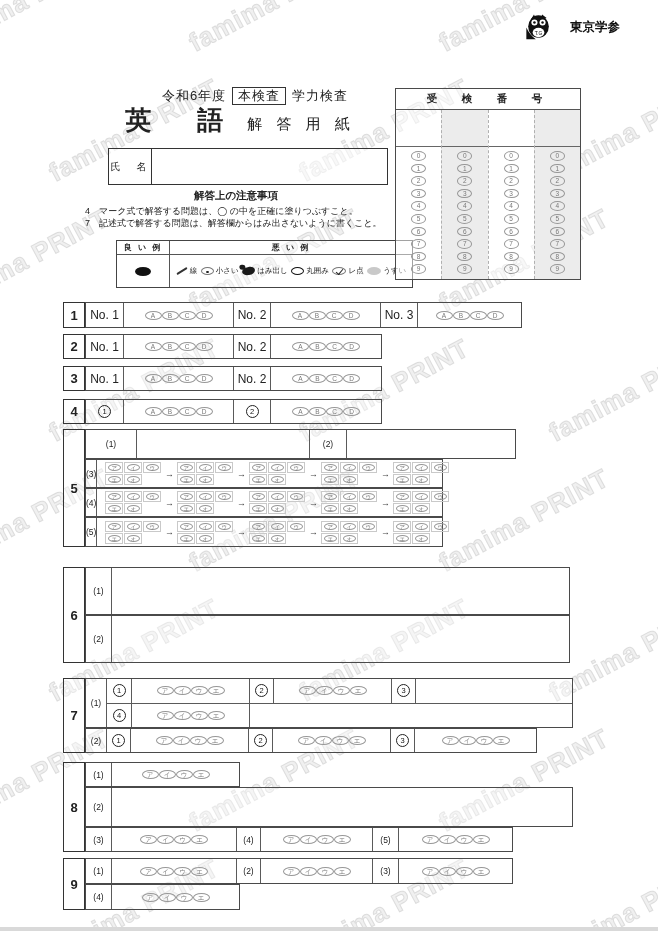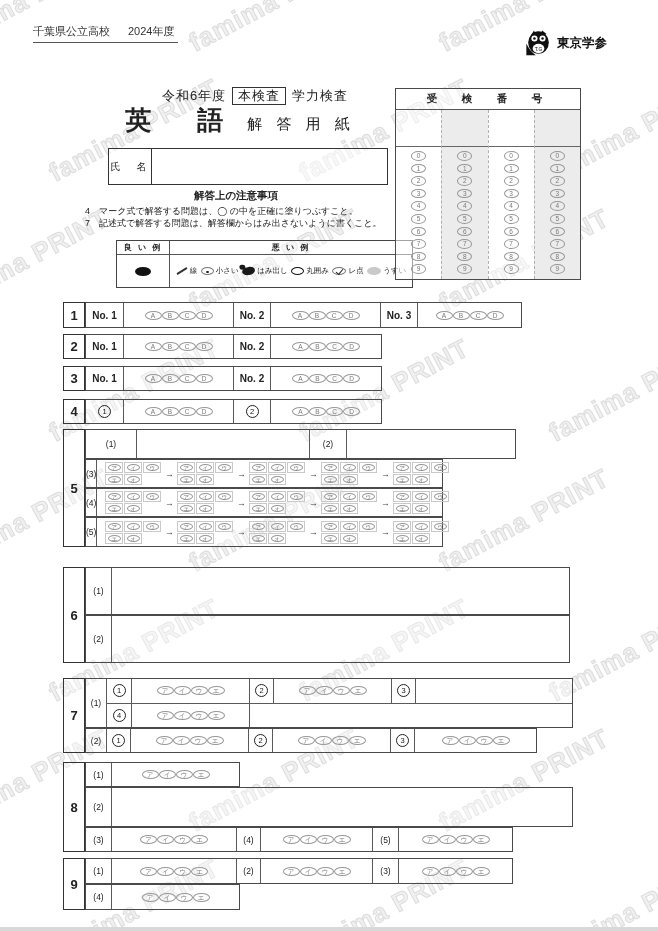--- a/index.html
+++ b/index.html
@@ -9,21 +9,21 @@
   
   .wm-layer{position:absolute;inset:0;pointer-events:none;z-index:0;}
   .wm{position:absolute;font-size:26px;font-weight:bold;letter-spacing:1px;
       transform:rotate(-28deg);color:rgba(208,208,208,0.32);
       -webkit-text-stroke:1px rgba(198,198,198,0.55);white-space:nowrap;}
   .abs{position:absolute;box-sizing:border-box;}
   
   .hdr-left{left:33px;top:24px;font-size:11px;color:#333;border-bottom:1px solid #555;
             padding:0 4px 3px 0;z-index:2;}
   .hdr-left .gap{margin-left:18px;}
-  .logo{left:525px;top:30px;display:flex;align-items:center;gap:5px;z-index:2;}
+  .logo{left:525px;top:14px;display:flex;align-items:center;gap:18px;z-index:2;}
   .logo-txt{font-size:12.5px;font-weight:bold;color:#111;}
   
   .era-line{left:110px;top:87px;width:290px;text-align:center;font-size:13px;letter-spacing:1px;z-index:2;}
   .boxed{border:1px solid #333;padding:0px 5px 1px 5px;margin:0 6px;}
   .subject-line{left:95px;top:103px;width:290px;text-align:center;z-index:2;display:flex;align-items:baseline;justify-content:center;gap:14px;}
   .subject{font-size:26px;font-weight:bold;letter-spacing:10px;}
   .sheet-type{font-size:15px;font-weight:normal;letter-spacing:5px;}
   .name-box{left:108px;top:148px;width:280px;height:37px;border:1.4px solid #333;display:flex;z-index:2;background:rgba(255,255,255,0.55);}
   .name-label{width:42px;border-right:1px solid #333;display:flex;align-items:center;justify-content:center;
               font-size:10px;letter-spacing:3px;}
@@ -66,21 +66,21 @@
   .bub{display:inline-block;width:17px;height:9px;border:1px solid #979797;border-radius:50%;
        font-size:6.5px;line-height:8.5px;text-align:center;color:#787878;box-sizing:border-box;flex:none;}
   .bub.digit{width:15px;height:9.5px;}
   .bub.mini{width:13px;height:7px;font-size:5.5px;line-height:6.5px;}
   
   .qnum{border:1.4px solid #333;display:flex;align-items:center;justify-content:center;
         font-weight:bold;font-size:13px;z-index:2;background:rgba(255,255,255,0.35);}
   .row{border:1px solid #4a4a4a;display:flex;align-items:stretch;z-index:2;background:rgba(255,255,255,0.35);}
   .row .c{border-left:1px solid #5a5a5a;display:flex;align-items:center;justify-content:center;box-sizing:border-box;}
   .row .c:first-child{border-left:none;}
-  .lbl{font-size:10px;color:#222;font-weight:bold;}
+  .lbl{font-size:12px;color:#222;}
   .plbl{font-size:8.5px;color:#222;}
   .bubs{display:flex;justify-content:space-around;align-items:center;padding:0 5px;}
   .circled{display:inline-block;width:11px;height:11px;border:1px solid #222;border-radius:50%;
            font-size:7.5px;line-height:11px;text-align:center;color:#111;}
   .write{background:transparent;}
   
   .q5row{display:flex;align-items:center;padding-left:8px;}
   .q5g{display:inline-flex;flex-direction:column;gap:1px;}
   .q5r{display:flex;gap:1px;}
   .q5c{border:1px solid #c9c9c9;padding:1px 1.5px;display:flex;align-items:center;justify-content:center;}
@@ -116,23 +116,20 @@
       <span class="wm" style="left: 290px; top: 635px;">famima PRINT</span>
       <span class="wm" style="left: 540px; top: 635px;">famima PRINT</span>
       <span class="wm" style="left: -70px; top: 765px;">famima PRINT</span>
       <span class="wm" style="left: 180px; top: 765px;">famima PRINT</span>
       <span class="wm" style="left: 430px; top: 765px;">famima PRINT</span>
       <span class="wm" style="left: 40px; top: 895px;">famima PRINT</span>
       <span class="wm" style="left: 290px; top: 895px;">famima PRINT</span>
       <span class="wm" style="left: 540px; top: 895px;">famima PRINT</span>
     </div>
 
-  <div class="abs hdr-left">
-    <span>千葉県公立高校</span><span class="gap">2024年度</span>
-  </div>
   <div class="abs logo">
     <svg viewBox="0 0 30 30" width="27" height="27">
       <path d="M6.5 6 L10 0.5 L12.5 6.5 Z" fill="#101010"></path>
       <path d="M24 4.5 L19 0.5 L17.5 6 Z" fill="#101010"></path>
       <ellipse cx="15" cy="14" rx="11.5" ry="12.5" fill="#101010"></ellipse>
       <path d="M1.5 15 Q5 23 12 28 L1.5 28 Z" fill="#101010"></path>
       <circle cx="10.5" cy="9.5" r="3.4" fill="#ffffff"></circle>
       <circle cx="19.5" cy="9.5" r="3.4" fill="#ffffff"></circle>
       <circle cx="10.5" cy="9.5" r="1.4" fill="#101010"></circle>
       <circle cx="19.5" cy="9.5" r="1.4" fill="#101010"></circle>

